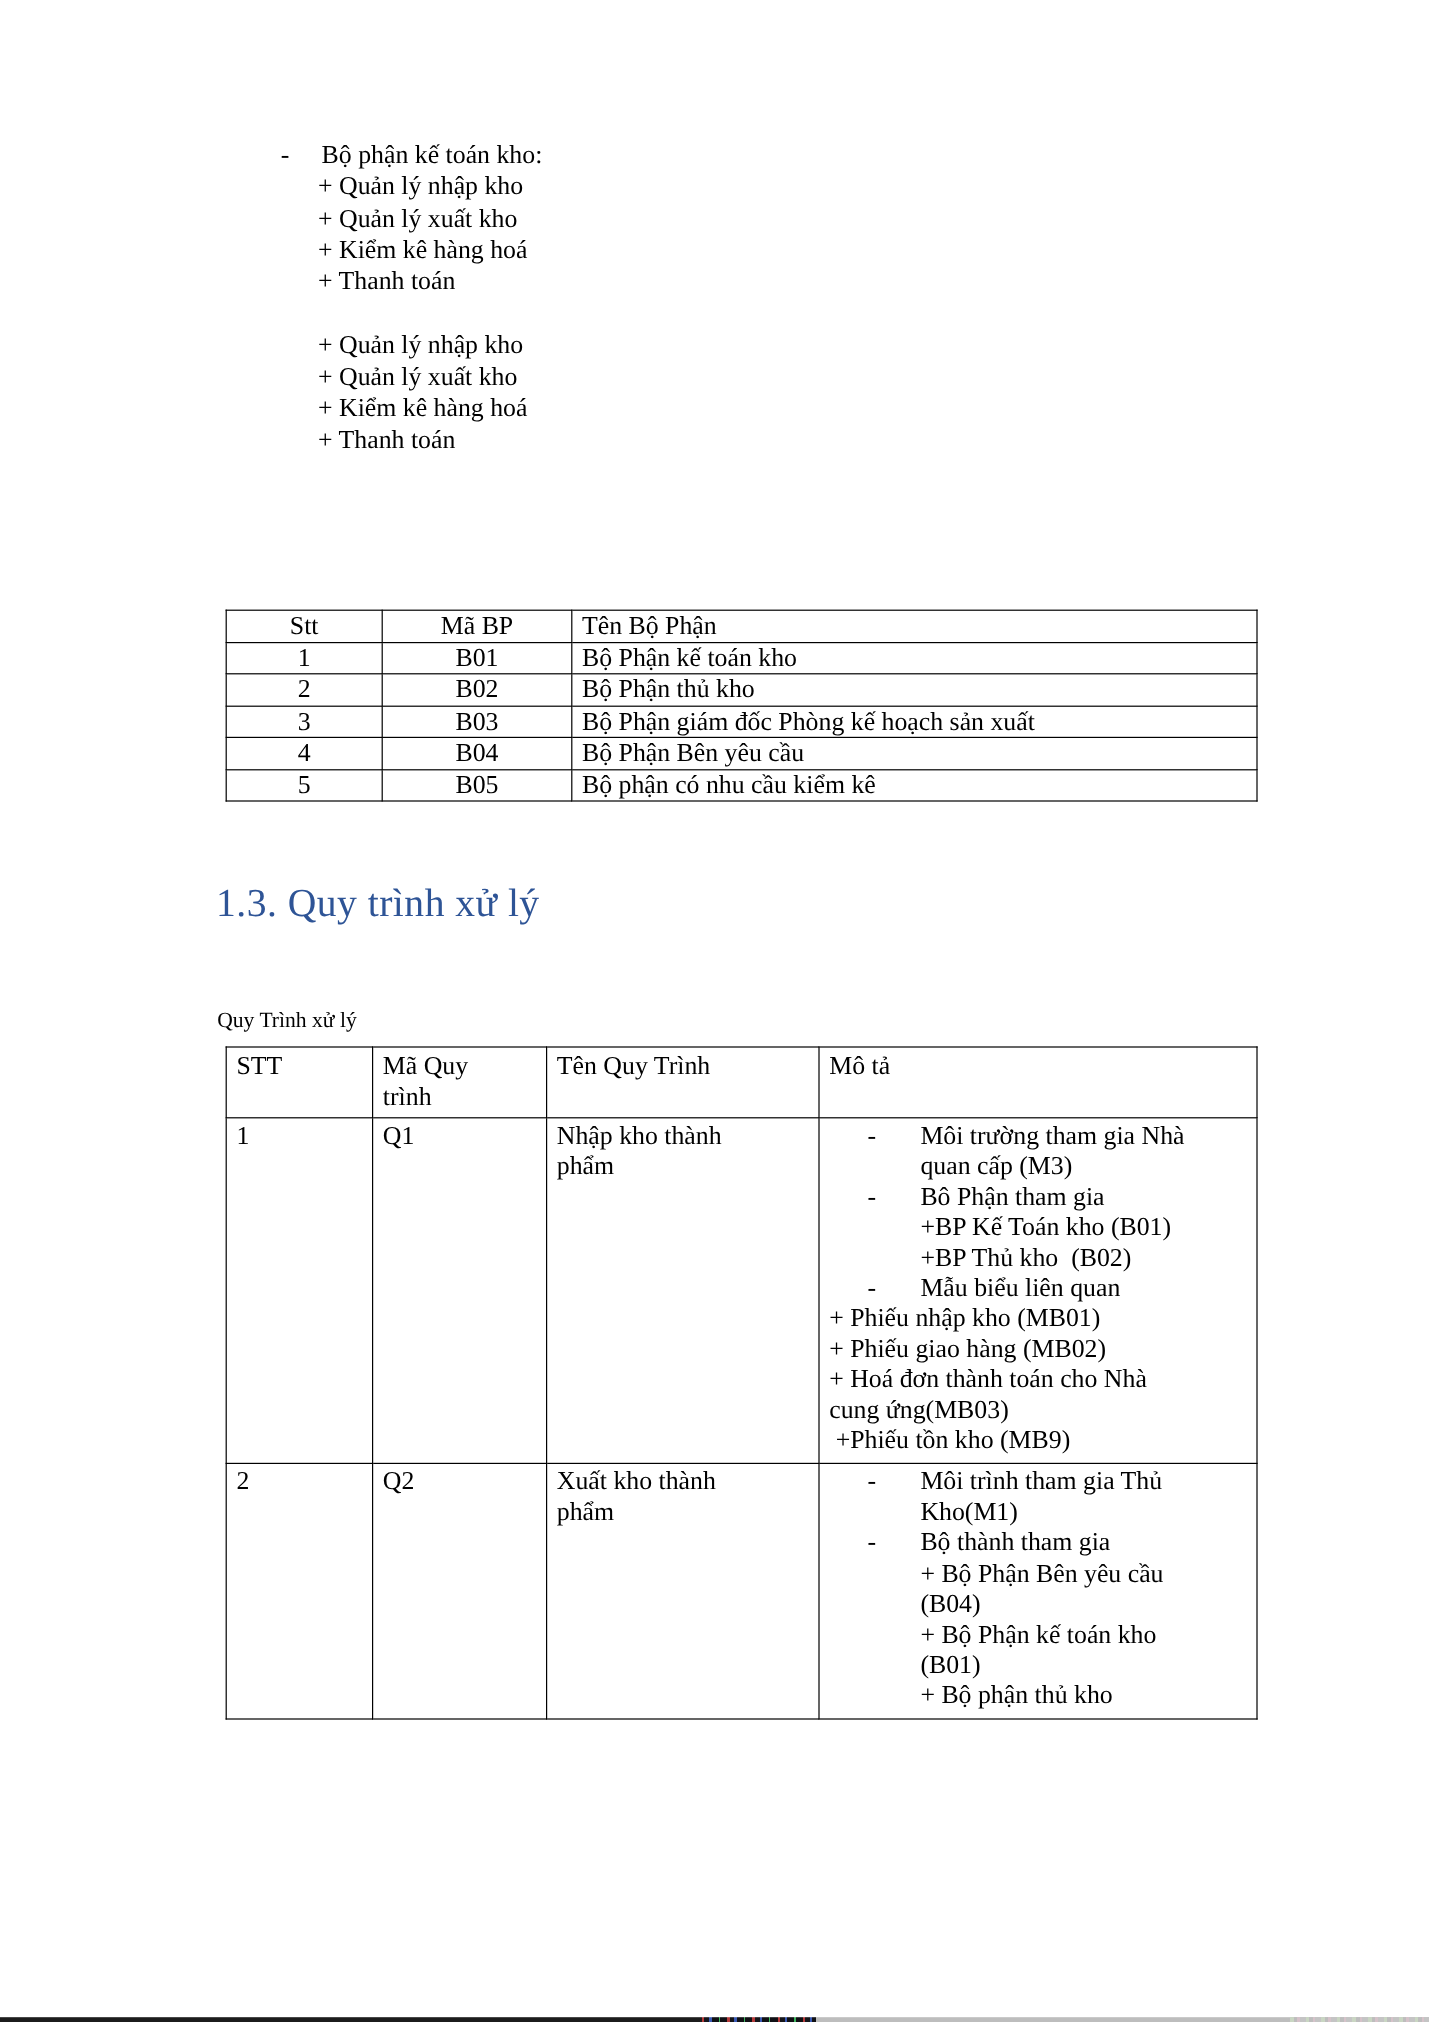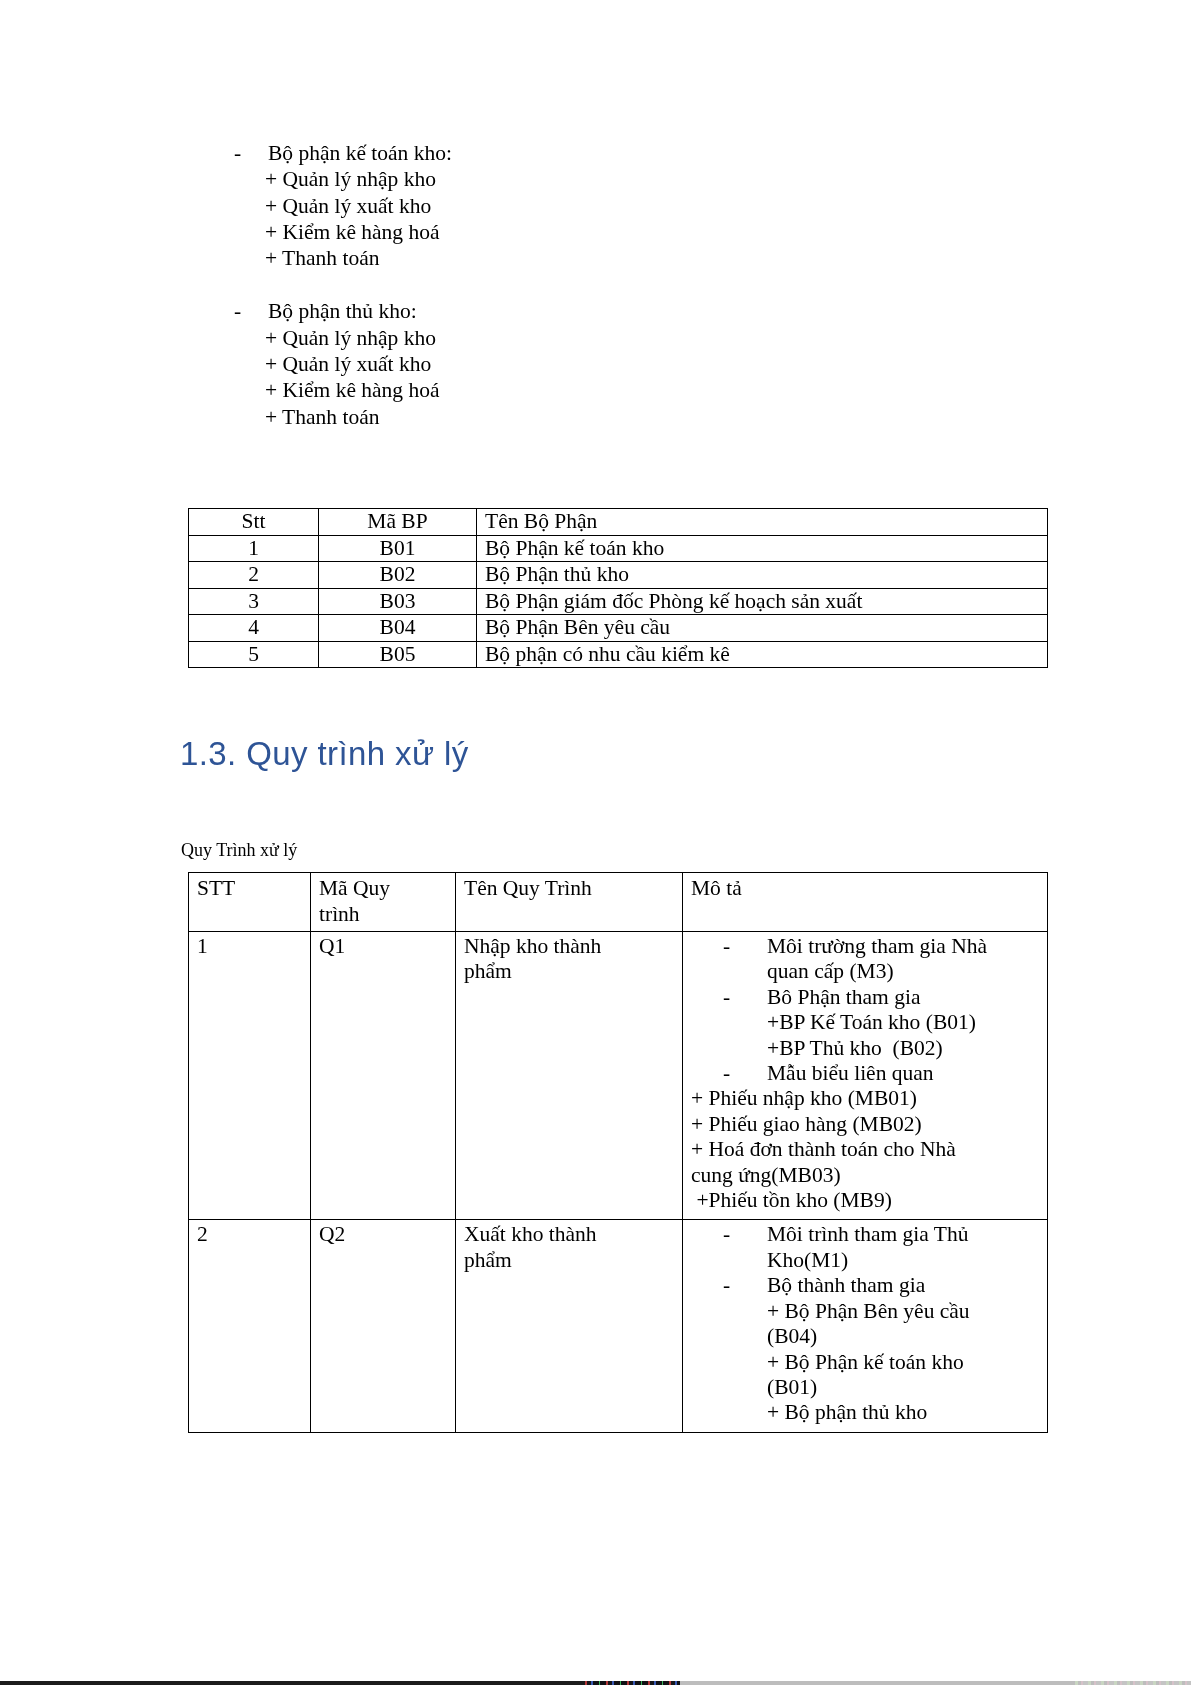--- a/index.html
+++ b/index.html
@@ -2,21 +2,21 @@
 <html><head>
 <meta charset="utf-8">
 <style>
   html,body { margin:0; padding:0; }
   body {
     width:1191px; height:1685px; position:relative; overflow:hidden;
     background:#ffffff; color:#000;
     font-family:"Liberation Serif", serif;
   }
   
-  .lists { position:absolute; left:180px; top:140px; font-size:21.5px; line-height:26.3px; }
+  .lists { position:absolute; left:180px; top:116px; font-size:21.5px; line-height:26.3px; }
   .group { margin-bottom:27px; }
   .title-row { white-space:pre; }
   .title-row .dash { display:inline-block; margin-left:54px; width:34px; }
   .sub { padding-left:85px; white-space:pre; }
   
   table.doc { border-collapse:collapse; position:absolute; table-layout:fixed; font-size:21.5px; }
   table.doc th, table.doc td {
     border:1.6px solid #000; font-weight:normal; text-align:left;
     vertical-align:top; overflow:hidden;
   }
@@ -26,21 +26,21 @@
   #proc-table { left:188px; top:872px; width:860px; }
   #proc-table th { padding:2px 8px 4px; line-height:26px; }
   #proc-table td { padding:2px 8px 6px; line-height:25.4px; }
   .ld { white-space:pre; }
   .ld .d { display:inline-block; margin-left:32px; width:44px; }
   .ld-cont { padding-left:76px; }
   .ld-left { padding-left:0; }
   
   .h2 {
     position:absolute; left:180px; top:735px;
-    font-family:Liberation Sans, sans-serif;
+    font-family:Liberation Serif, serif;
     font-size:33px; font-weight:400; letter-spacing:0.4px;text-align:center;
   }
   .subtext { position:absolute; left:181px; top:840px; font-size:18px; }
   
   .bottom-strip { position:absolute; left:0; bottom:0; width:1191px; height:4px; }
   .strip-dark { position:absolute; left:0; top:0; width:585px; height:4px; }
   .strip-specks {
     position:absolute; left:585px; top:0; width:95px; height:4px;
     background-image:repeating-linear-gradient(90deg,
       #b43a3a 0 2px, #15151a 2px 6px, #3a5ab4 6px 8px, #101014 8px 14px, #3ab45a 14px 15px, #101014 15px 21px);
@@ -57,21 +57,20 @@
 
 <div class="lists" id="lists">
     <div class="group">
       <div class="title-row"><span class="dash">-</span><span>Bộ phận kế toán kho:</span></div>
       <div class="sub">+ Quản lý nhập kho</div>
       <div class="sub">+ Quản lý xuất kho</div>
       <div class="sub">+ Kiểm kê hàng hoá</div>
       <div class="sub">+ Thanh toán</div>
     </div>
     <div class="group">
-      <div class="title-row"><span class="dash">-</span><span>Bộ phận thủ kho:</span></div>
       <div class="sub">+ Quản lý nhập kho</div>
       <div class="sub">+ Quản lý xuất kho</div>
       <div class="sub">+ Kiểm kê hàng hoá</div>
       <div class="sub">+ Thanh toán</div>
     </div>
     <div class="group">
     </div>
   </div>
 
 <table class="doc" id="dept-table">

